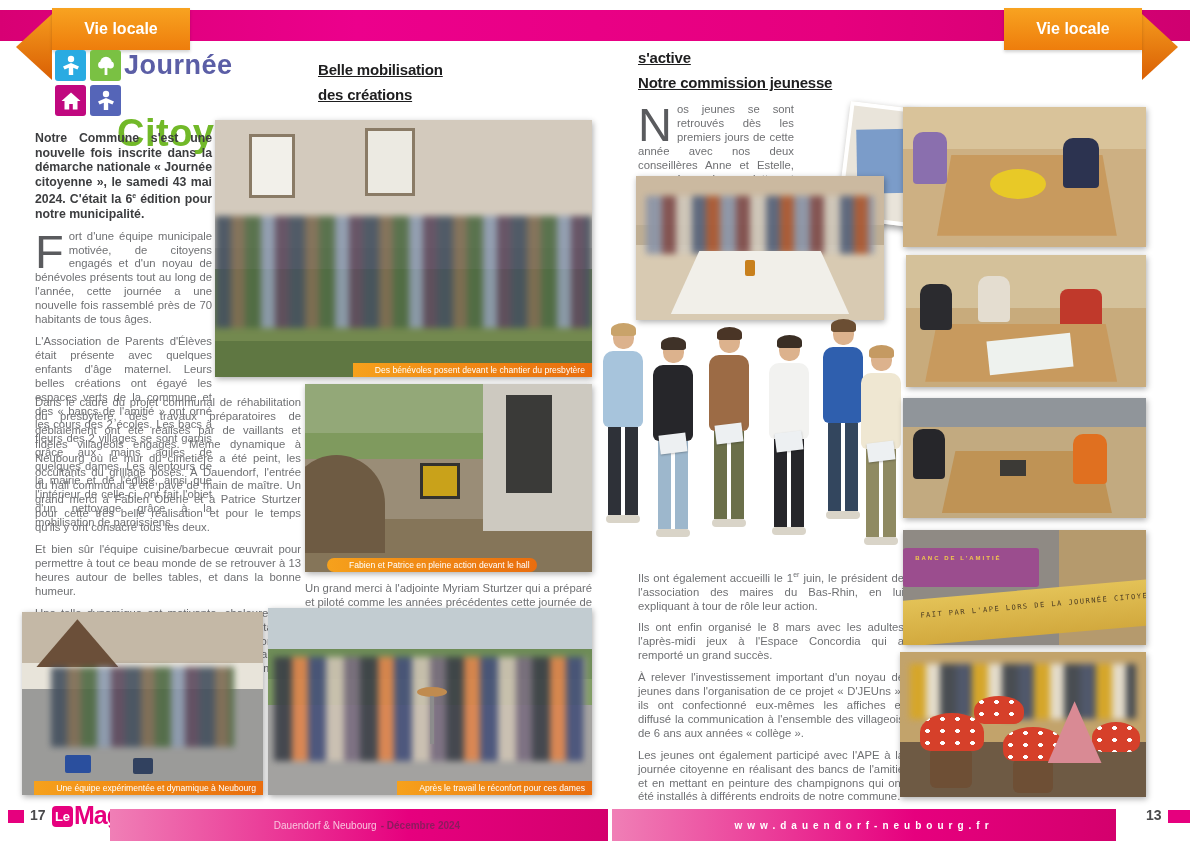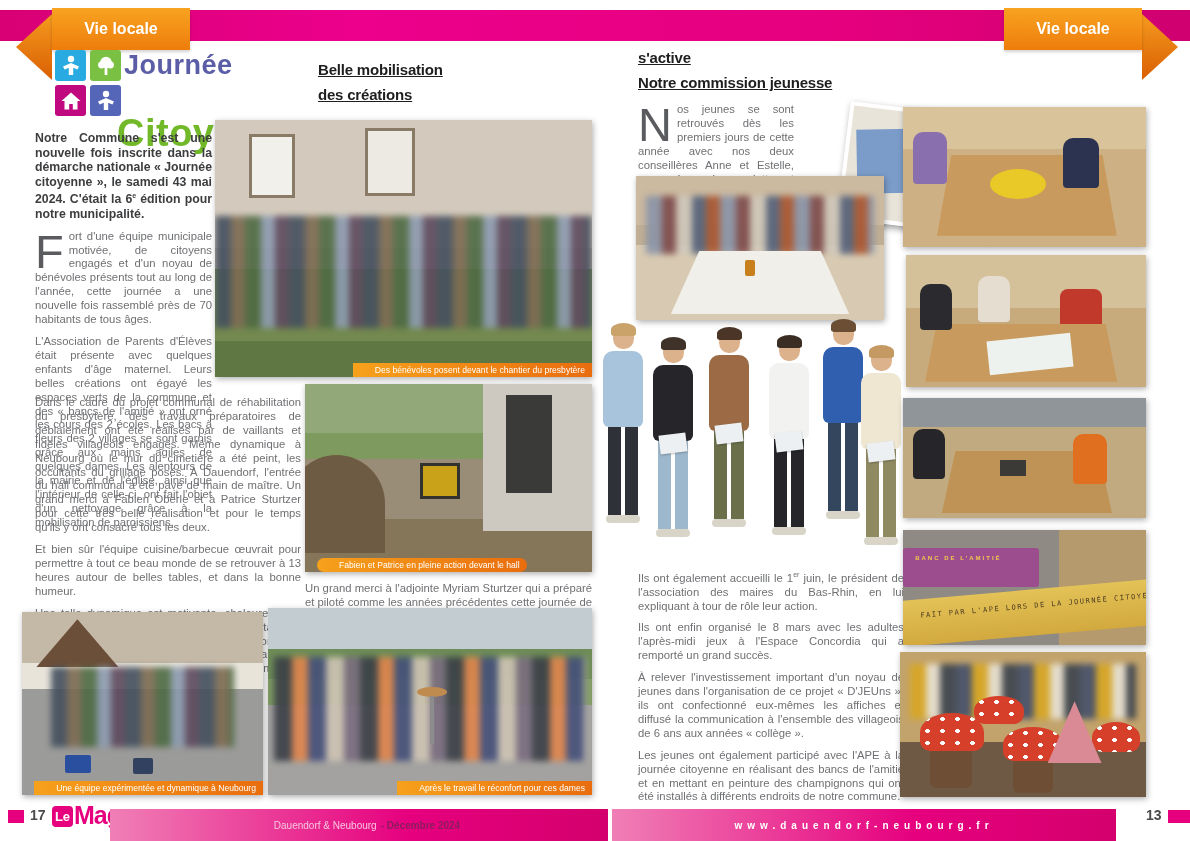--- a/index.html
+++ b/index.html
@@ -137,21 +137,21 @@
     <div class="hint" style="left:150px;top:8px;width:44px;height:62px;background:#eceae2;border:3px solid #8a7b66;"></div>
     <div class="crowd" style="left:0;top:96px;width:377px;height:112px;"></div>
     <div class="cap">Des bénévoles posent devant le chantier du presbytère</div>
   </div>
 
   <div class="photo" style="left:305px;top:384px;width:287px;height:188px;background:linear-gradient(180deg,#93a878 0 26%,#7f9a5e 26% 40%,#9a8d77 40% 72%,#857559 72%);">
     <div class="hint" style="left:62%;top:0;width:38%;height:78%;background:#cdc9c0;"></div>
     <div class="hint" style="left:70%;top:6%;width:16%;height:52%;background:#3a3a38;"></div>
     <div class="hint" style="left:-6%;top:38%;width:34%;height:52%;border-radius:50% 50% 0 0;background:#6e5b43;"></div>
     <div class="hint" style="left:40%;top:42%;width:34px;height:30px;background:#c9a21a;border:3px solid #33322f;"></div>
-    <div class="cap" style="right:auto;left:12px;border-radius:7px;">Fabien et Patrice en pleine action devant le hall</div>
+    <div class="cap" style="right:auto;left:22px;border-radius:7px;">Fabien et Patrice en pleine action devant le hall</div>
   </div>
 
   <p class="btx" style="position:absolute;left:305px;top:582px;width:287px;"><span>Un grand merci à l'adjointe Myriam Sturtzer qui a préparé et piloté comme les années précédentes cette journée de travail et de partage entre citoyens de la commune.</span></p>
 
   <div class="photo" style="left:22px;top:612px;width:241px;height:183px;background:linear-gradient(180deg,#c4b8a6 0 28%,#e8e4da 28% 42%,#9b9b99 42%);">
     <div class="hint" style="left:6%;top:4%;width:34%;height:26%;background:#6b4f39;clip-path:polygon(0 100%,50% 0,100% 100%);"></div>
     <div class="crowd" style="left:12%;top:30%;width:76%;height:44%;"></div>
     <div class="hint" style="left:18%;top:78%;width:26px;height:18px;background:#2a4f9e;border-radius:2px;"></div>
     <div class="hint" style="left:46%;top:80%;width:20px;height:16px;background:#31415f;border-radius:2px;"></div>
     <div class="cap">Une équipe expérimentée et dynamique à Neubourg</div>

